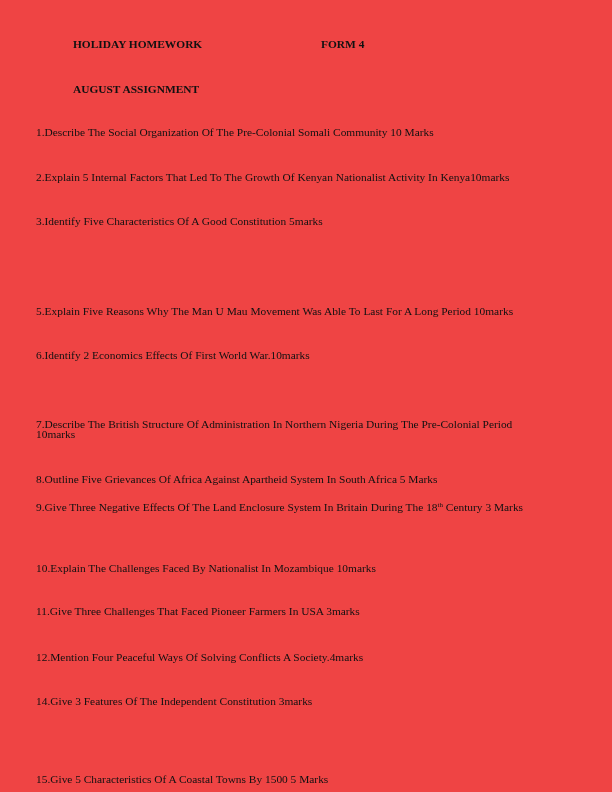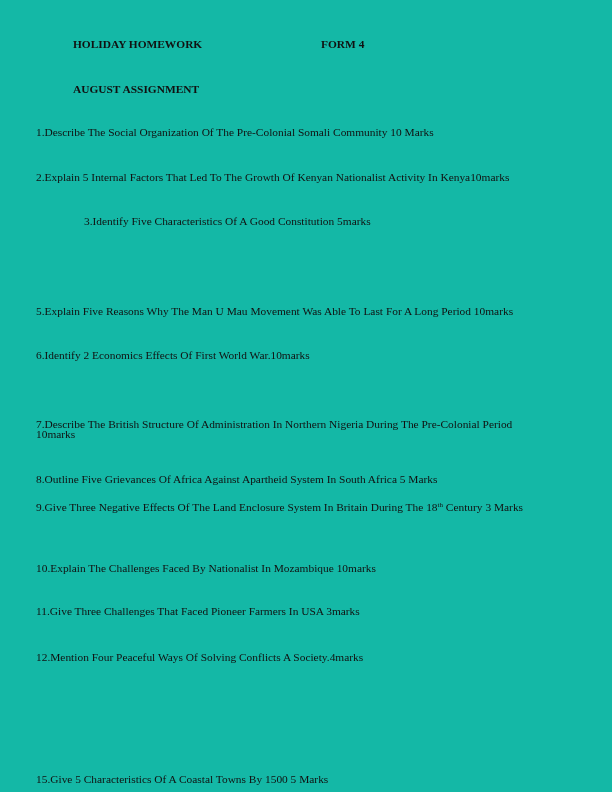--- a/index.html
+++ b/index.html
@@ -13,21 +13,21 @@
       position: relative;
       overflow: hidden;
       font-family: "Liberation Serif", "DejaVu Serif", serif;
       color: #111111;
     }
     .page {
       position: absolute;
       left: 0; top: 0;
       width: 612px;
       height: 792px;
-      background: #14b8a6;
+      background: #ef4444;
     }
     .heading {
       position: absolute;
       font-weight: bold;
       font-size: 11.4px;
       line-height: 14px;
       white-space: nowrap;
     }
     .q {
       position: absolute;
@@ -46,25 +46,26 @@
 <body>
 
 <div class="page">
 
   <div class="heading" style="left:73px; top:37px;">HOLIDAY HOMEWORK</div>
   <div class="heading" style="left:321px; top:37px;">FORM 4</div>
   <div class="heading" style="left:73px; top:82px;">AUGUST ASSIGNMENT</div>
 
   <div class="q" style="top:125px;">1.Describe The Social Organization Of The Pre-Colonial Somali Community 10 Marks</div>
   <div class="q" style="top:170px;">2.Explain 5 Internal Factors That Led To The Growth Of Kenyan Nationalist Activity In Kenya10marks</div>
-  <div class="q" style="top:214px;margin-left:48px;">3.Identify Five Characteristics Of A Good Constitution  5marks</div>
+  <div class="q" style="top:214px;">3.Identify Five Characteristics Of A Good Constitution  5marks</div>
   <div class="q" style="top:304px;">5.Explain Five Reasons Why The Man U Mau Movement Was Able To Last For A Long Period 10marks</div>
   <div class="q" style="top:348px;">6.Identify 2 Economics Effects Of First World War.10marks</div>
   <div class="q" style="top:393px;margin-top:24px;">7.Describe The British Structure Of Administration In Northern Nigeria During The Pre-Colonial Period</div>
   <div class="q" style="top:427px;">10marks</div>
   <div class="q" style="top:472px;">8.Outline Five Grievances Of Africa Against Apartheid System In South Africa 5 Marks</div>
   <div class="q" style="top:500px;"><span>9.Give Three Negative Effects Of The Land Enclosure System In Britain During The 18</span><sup>th</sup><span> Century 3 Marks</span></div>
   <div class="q" style="top:561px;">10.Explain The Challenges Faced By Nationalist In Mozambique 10marks</div>
   <div class="q" style="top:604px;">11.Give  Three Challenges That Faced Pioneer Farmers In USA 3marks</div>
   <div class="q" style="top:650px;">12.Mention Four Peaceful Ways Of Solving Conflicts  A Society.4marks</div>
+  <div class="q" style="top:694px;">14.Give 3 Features Of The Independent Constitution 3marks</div>
   <div class="q" style="top:772px;">15.Give 5 Characteristics Of A Coastal Towns By 1500 5 Marks</div>
 
 </div>
 
 </body></html>

